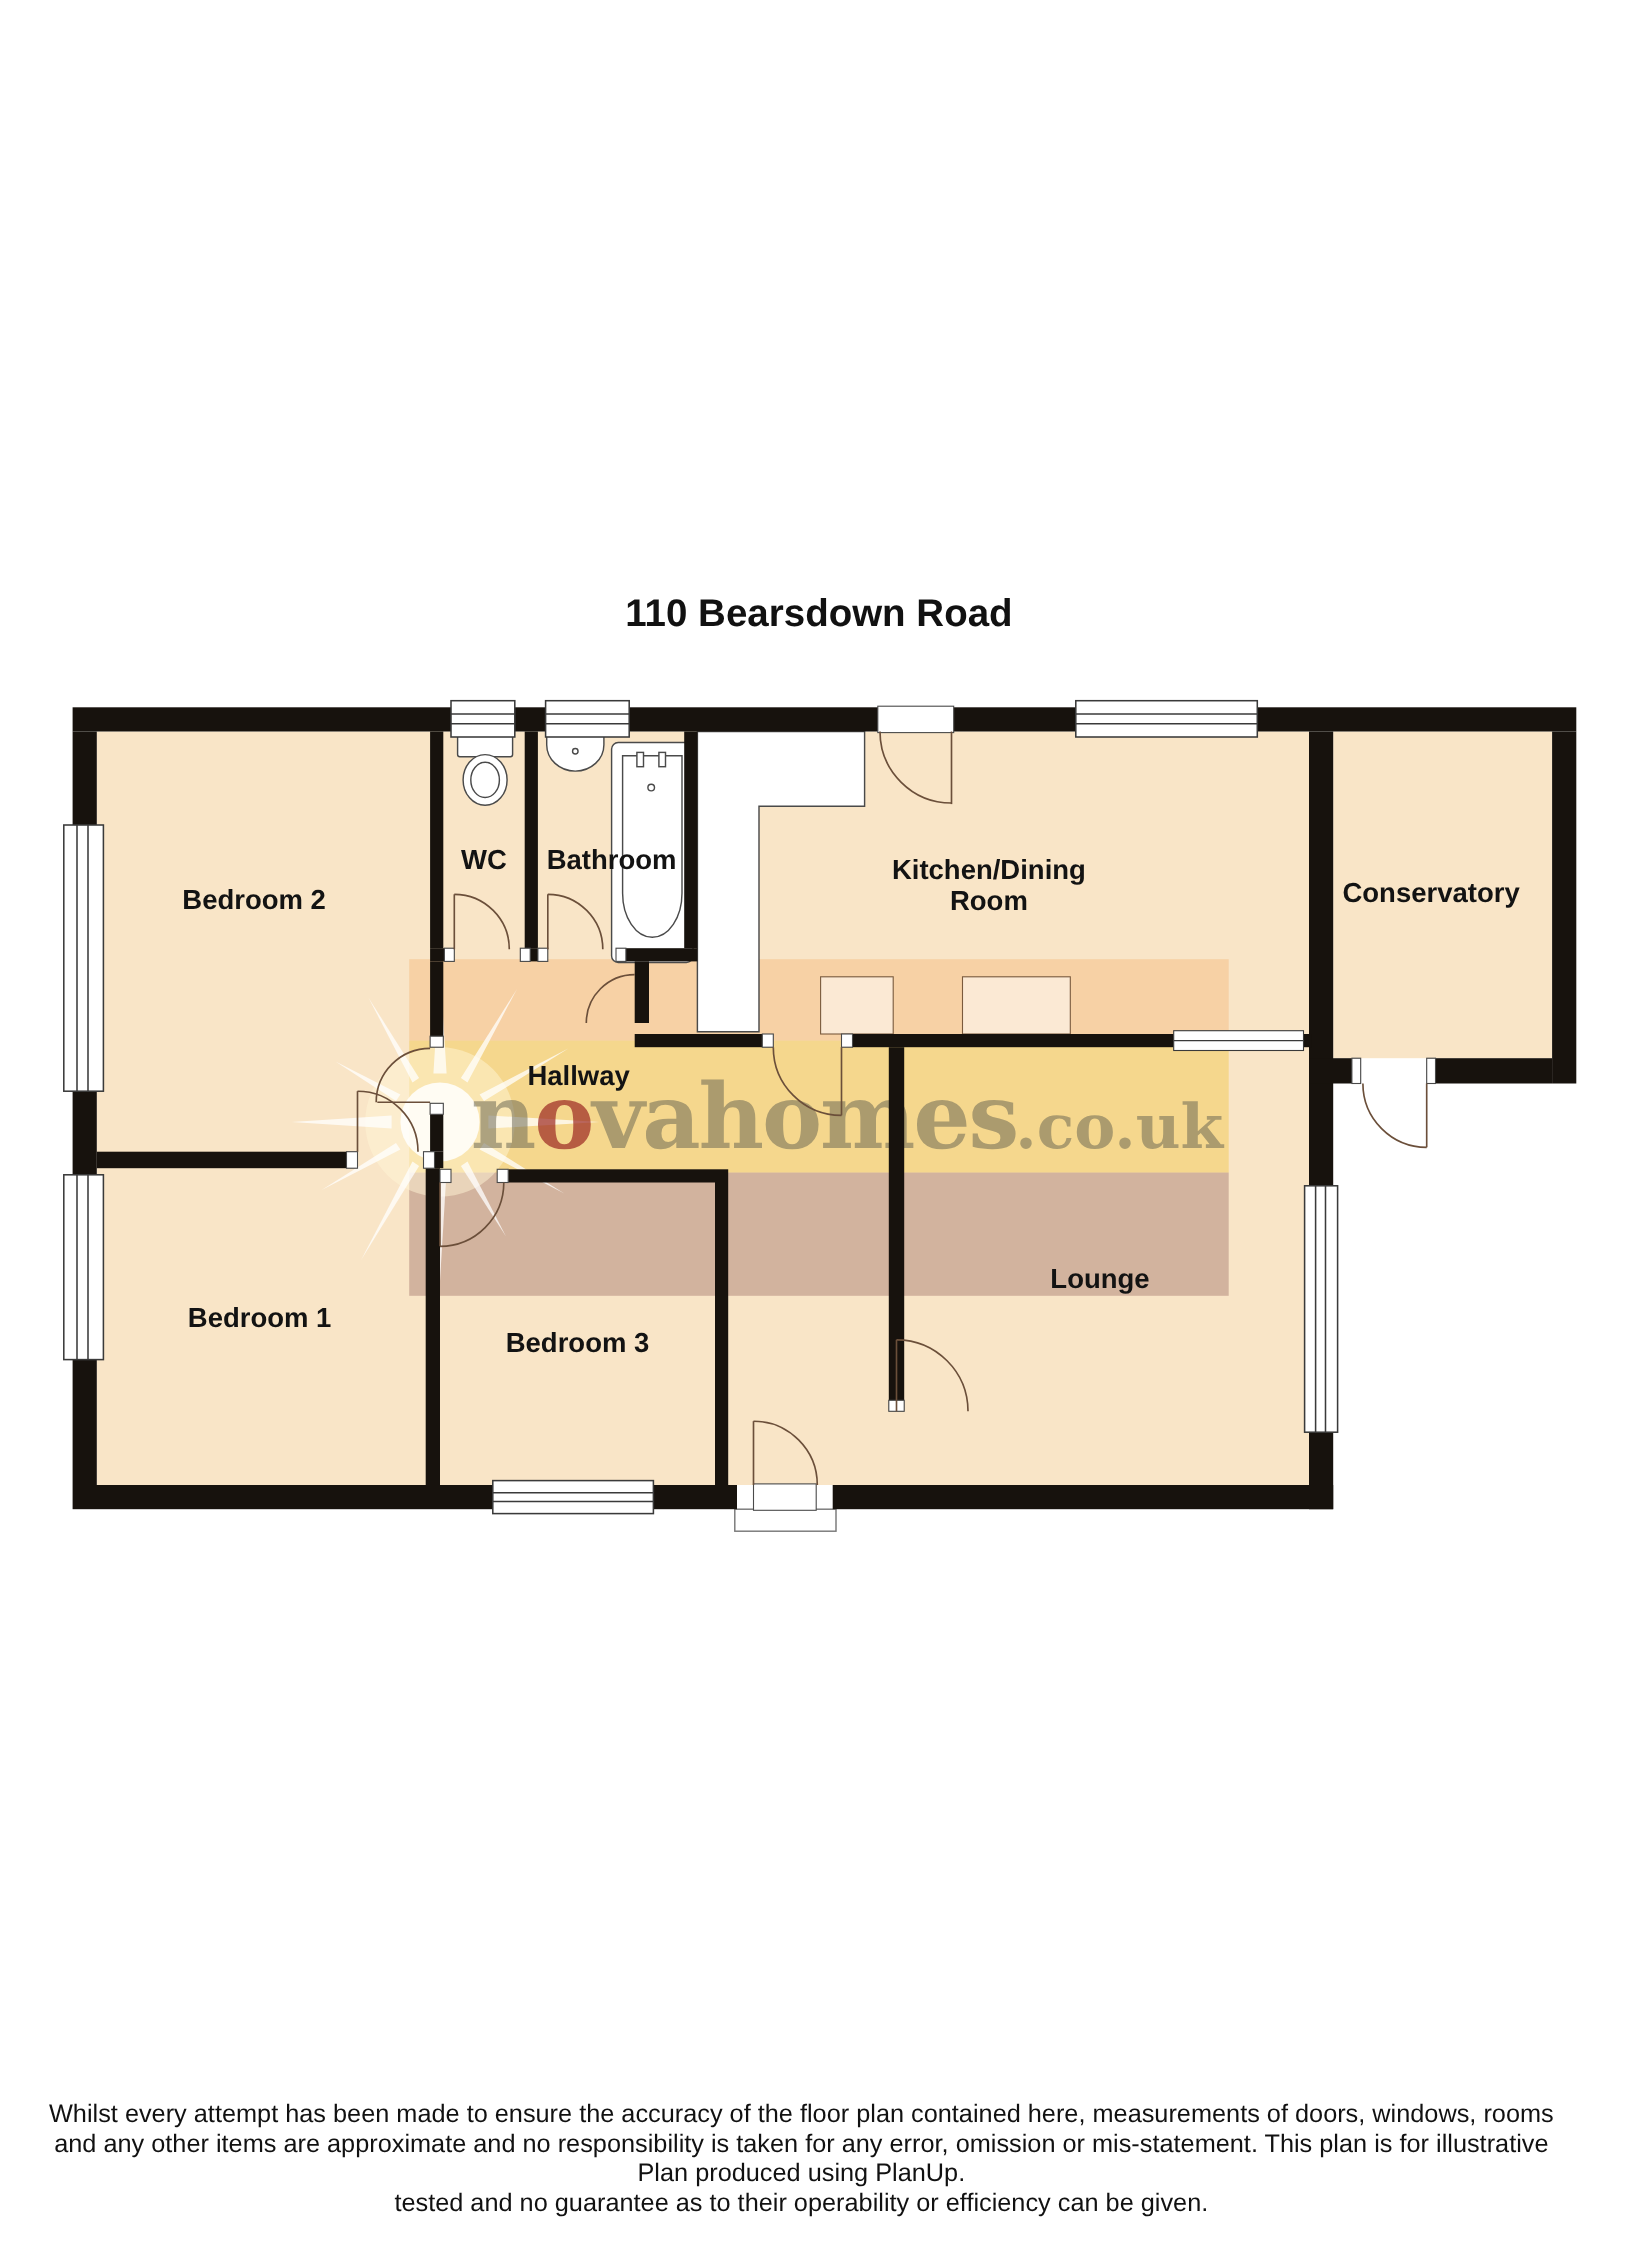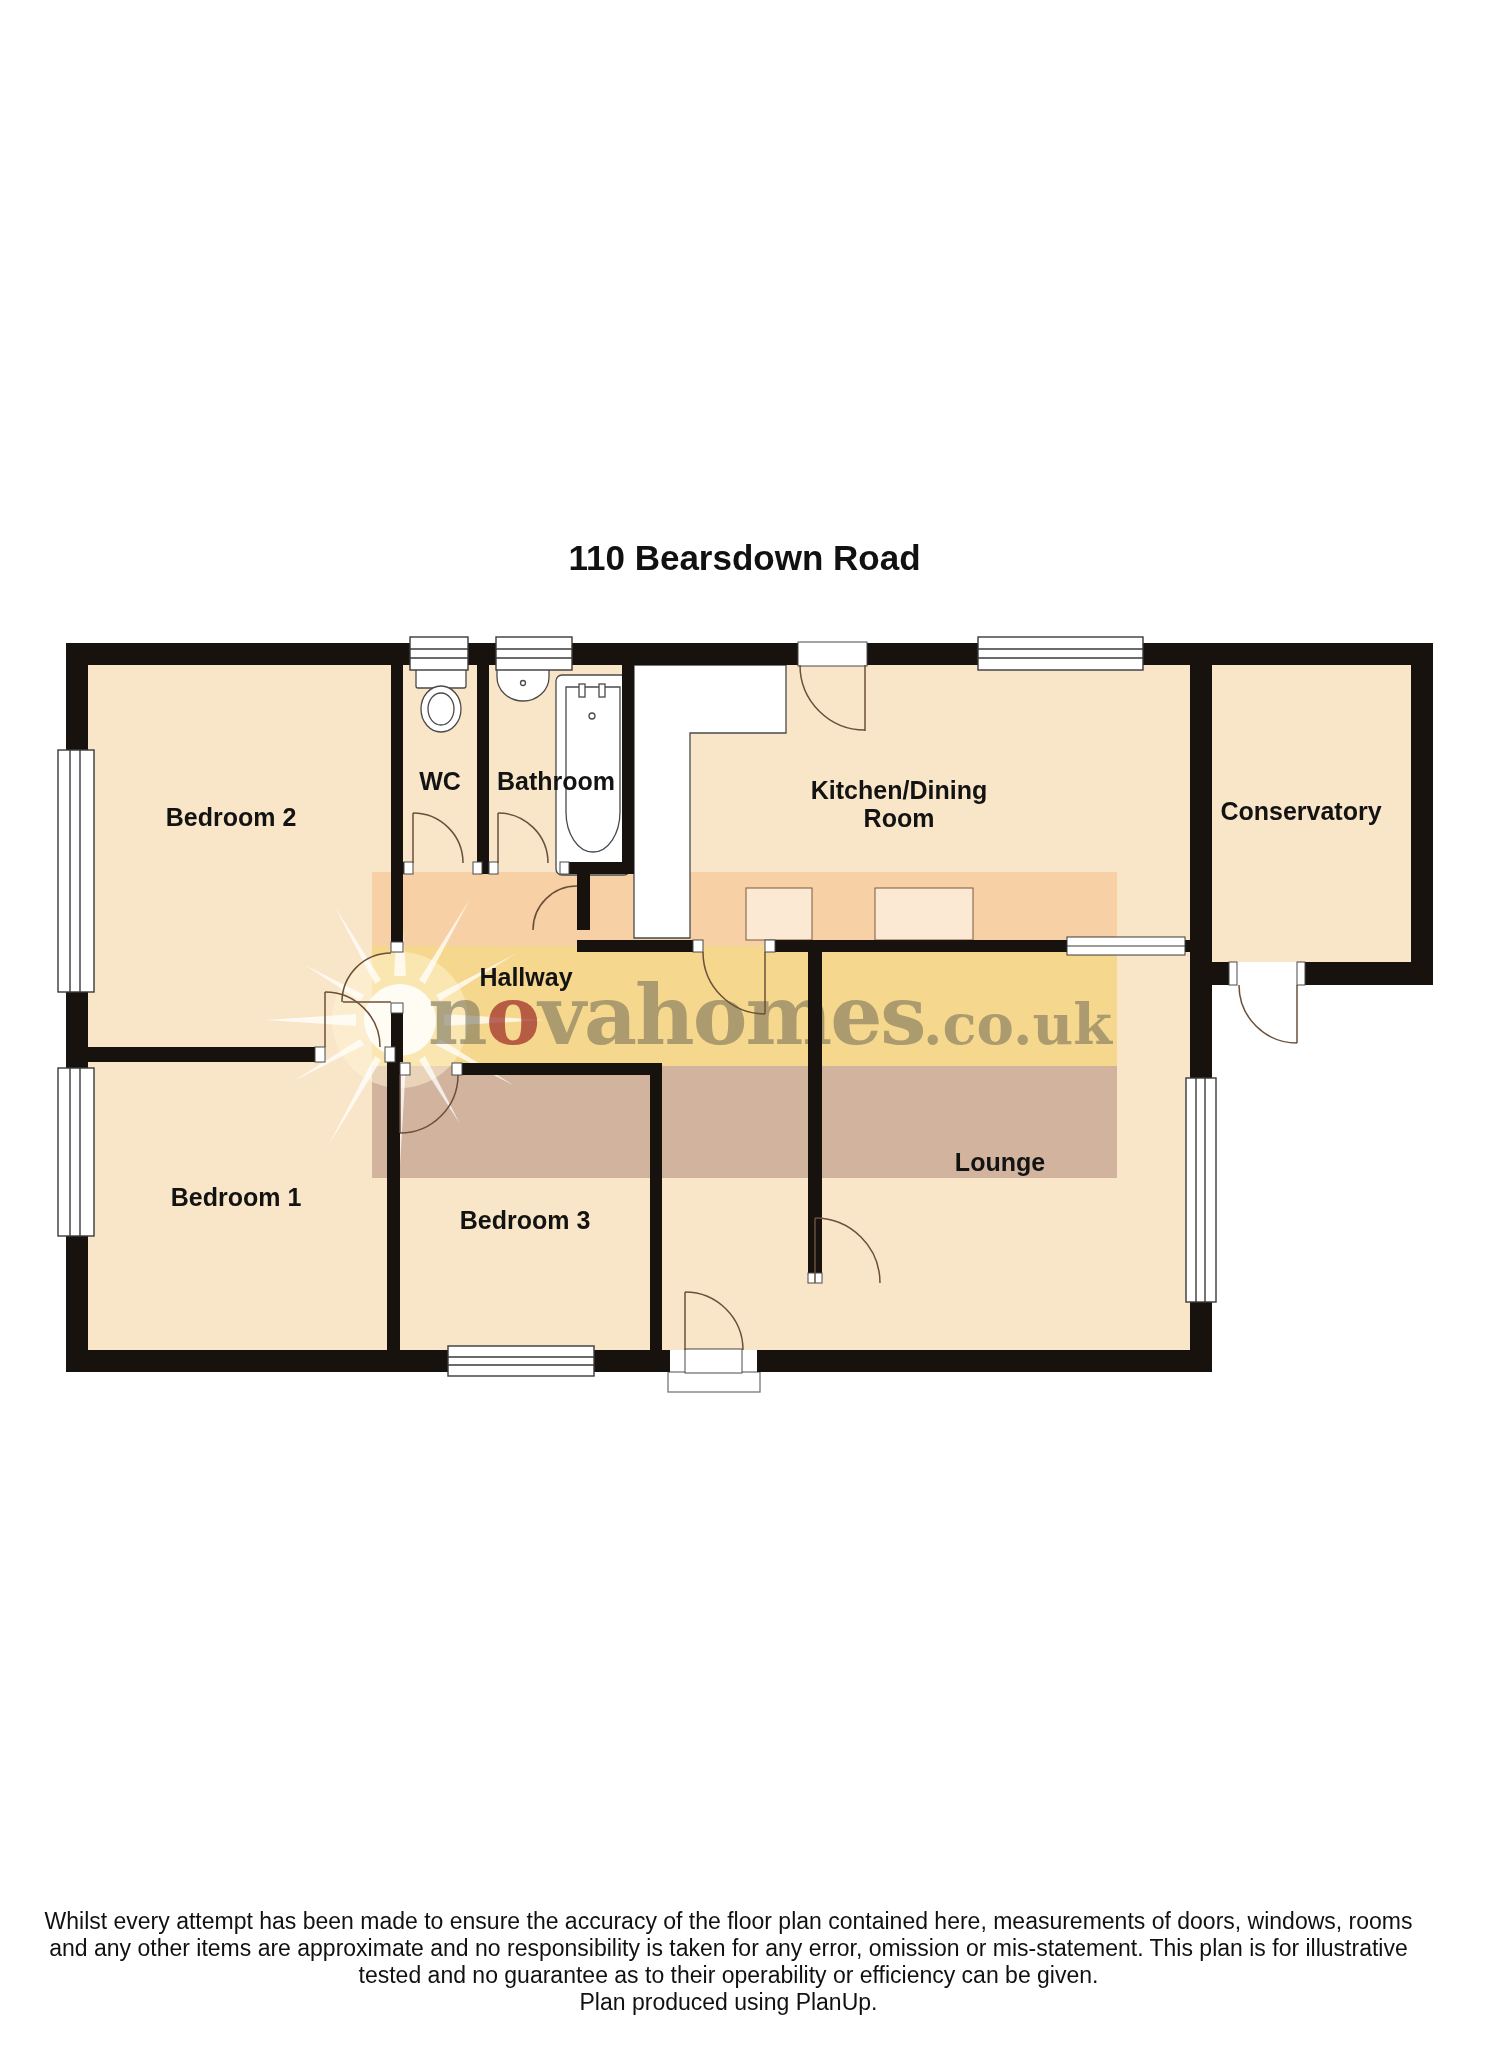--- a/index.html
+++ b/index.html
@@ -236,15 +236,15 @@
     <text class="room-label" x="236" y="1206">Bedroom 1</text>
     <text class="room-label" x="525" y="1229">Bedroom 3</text>
     <text class="room-label" x="1000" y="1171">Lounge</text>
   </g>
 </svg>
 </div>
 
 <div class="disclaimer">
   <div>Whilst every attempt has been made to ensure the accuracy of the floor plan contained here, measurements of doors, windows, rooms</div>
   <div>and any other items are approximate and no responsibility is taken for any error, omission or mis-statement.  This plan is for illustrative</div>
+  <div>Plan produced using PlanUp.</div>
   <div>tested and no guarantee as to their operability or efficiency can be given.</div>
-  <div>Plan produced using PlanUp.</div>
 </div>
 
 </body></html>

